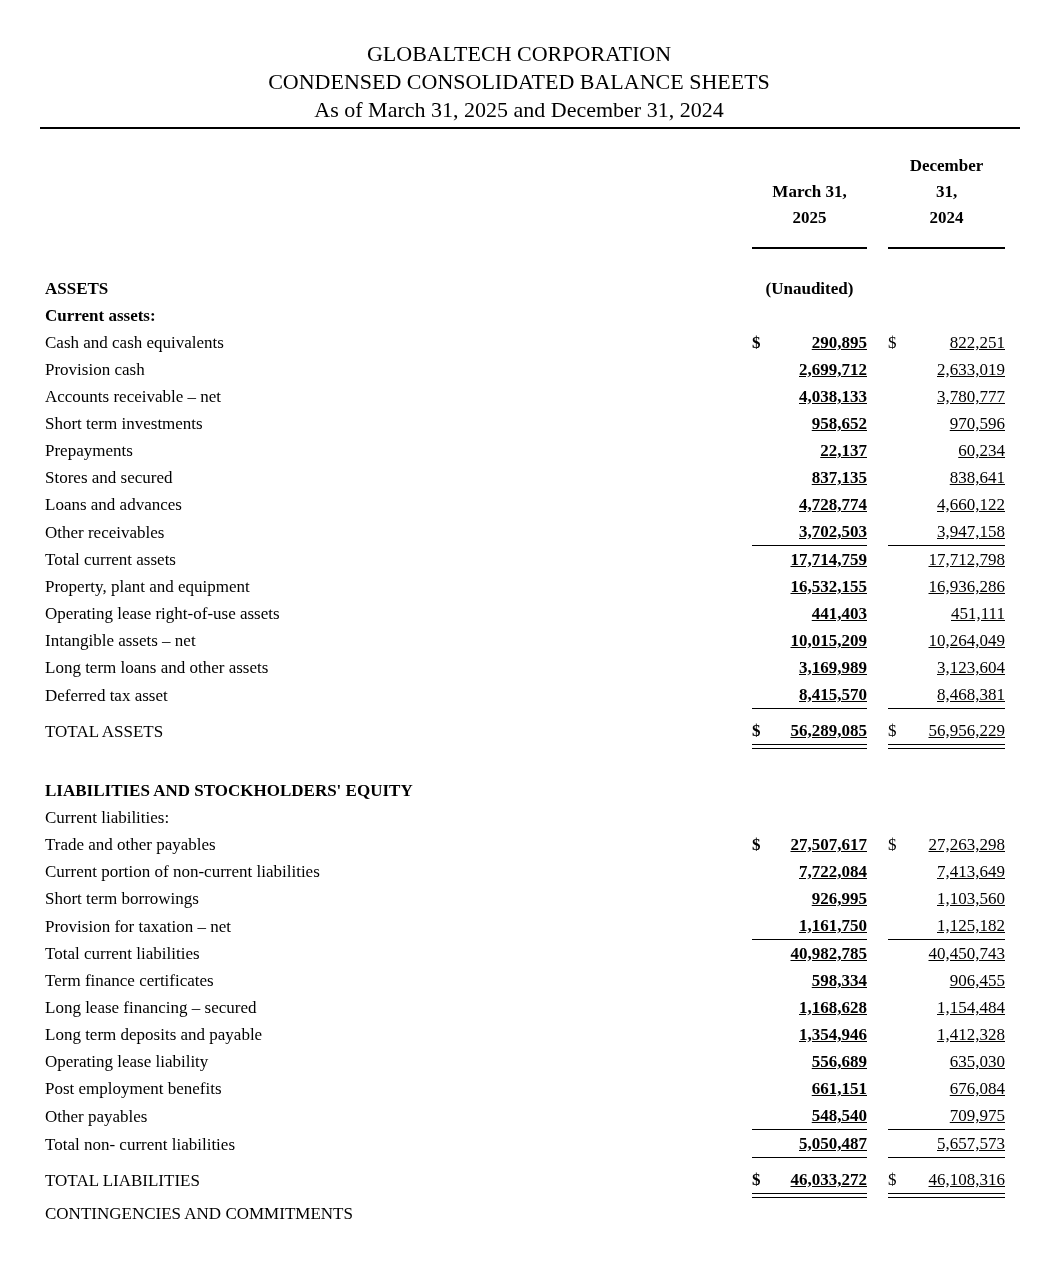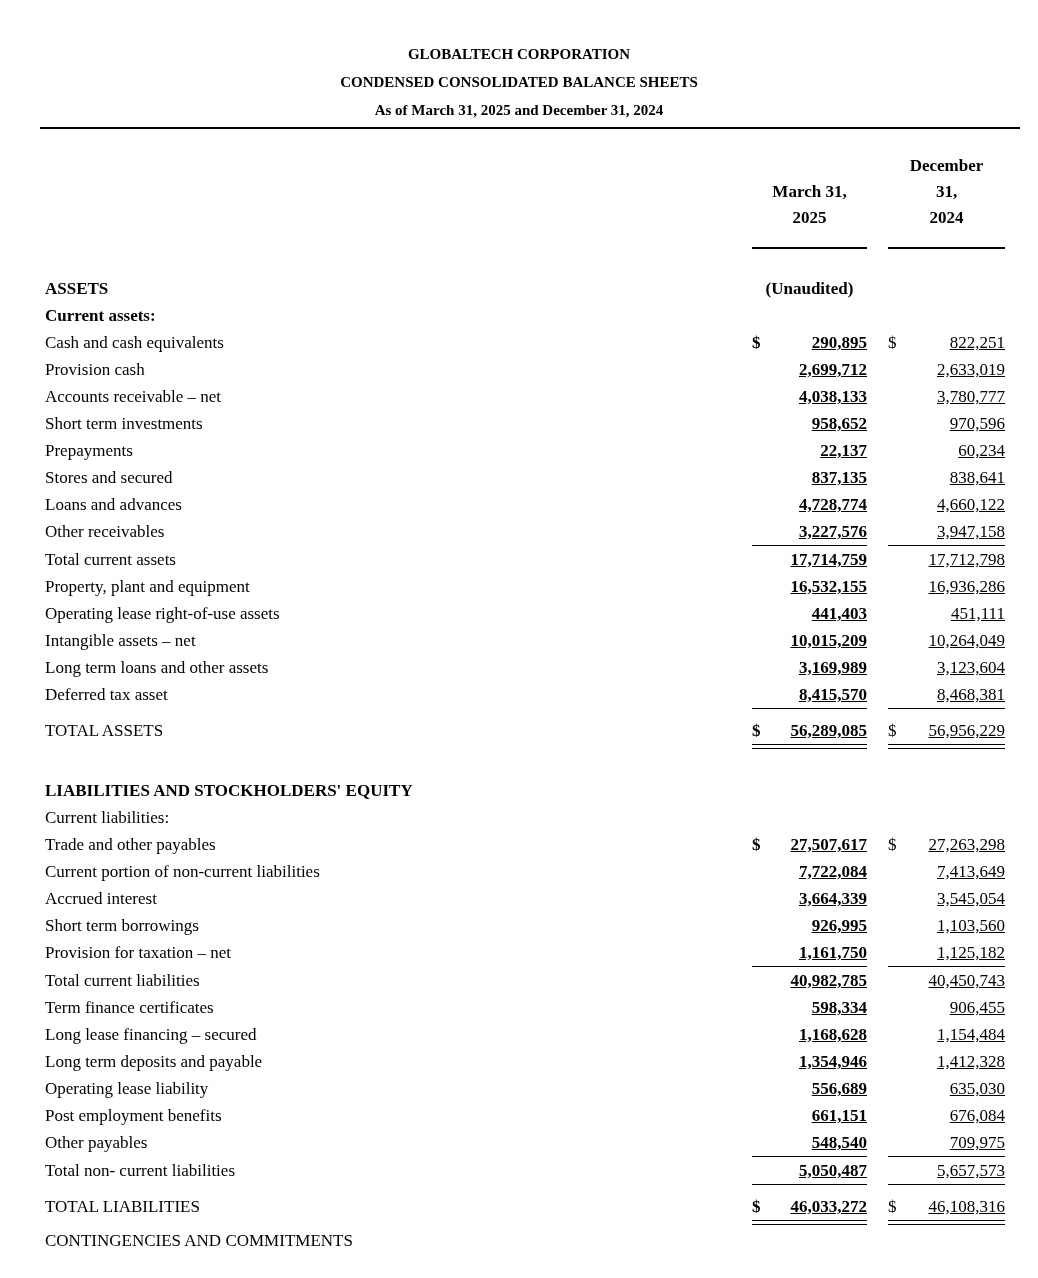--- a/index.html
+++ b/index.html
@@ -5,39 +5,39 @@
   html,body { margin:0; padding:0; }
   body {
     width:1038px; height:1278px; background:#ffffff; color:#000000;
     font-family:"Liberation Serif","DejaVu Serif",serif;
     font-size:17px; overflow:hidden;
   }
   .page { padding-top:40px; }
 
   
   .titles { text-align:center; }
-  .titles .t { font-weight:bold; font-size:15px; line-height:28px;text-align:center; }
+  .titles .t { font-weight:normal; font-size:22px; line-height:28px;text-align:center; }
   .title-rule { border-top:2.5px solid #000; margin:3px 18px 0 40px; }
 
   
   .sheet { margin:0 33px 0 45px; }
 
   
   .col-headers {
     display:flex; align-items:flex-end; margin-top:24px;
     font-weight:bold; text-align:center; line-height:26px;
   }
   .col-headers .spacer { flex:1; }
   .colhead { border-bottom:2px solid #000; padding-bottom:16px; }
   .colhead.c1 { width:115px;margin-top:15px; }
   .colhead.c2 { width:117px; margin-left:21px; }
 
   
   .rows { margin-top:26px; }
-  .row { display:flex; }
+  .row { display:flex;align-items:center; }
   .row > div { line-height:27px; }
   .label { flex:1; white-space:nowrap; overflow:hidden; }
   .label.bold { font-weight:bold; }
   .val { width:115px; display:flex; height:27px; }
   .val.c2 { width:117px; margin-left:21px; }
   .val.b { font-weight:bold; }
   .val.center { justify-content:center; font-weight:bold; }
   .dollar { }
   .num { margin-left:auto;text-decoration:underline; }
   .u1 { border-bottom:1.5px solid #000; }
@@ -150,21 +150,21 @@
           <div class="val b">
             <span class="num">4,728,774</span>
           </div>
           <div class="val c2">
             <span class="num">4,660,122</span>
           </div>
         </div>
         <div class="row">
           <div class="label">Other receivables</div>
           <div class="val b u1">
-            <span class="num">3,227,576</span>
+            <span class="num">3,702,503</span>
           </div>
           <div class="val c2 u1">
             <span class="num">3,947,158</span>
           </div>
         </div>
         <div class="row">
           <div class="label">Total current assets</div>
           <div class="val b">
             <span class="num">17,714,759</span>
           </div>
@@ -252,29 +252,20 @@
         <div class="row">
           <div class="label">Current portion of non-current liabilities</div>
           <div class="val b">
             <span class="num">7,722,084</span>
           </div>
           <div class="val c2">
             <span class="num">7,413,649</span>
           </div>
         </div>
         <div class="row">
-          <div class="label">Accrued interest</div>
-          <div class="val b">
-            <span class="num">3,664,339</span>
-          </div>
-          <div class="val c2">
-            <span class="num">3,545,054</span>
-          </div>
-        </div>
-        <div class="row">
           <div class="label">Short term borrowings</div>
           <div class="val b">
             <span class="num">926,995</span>
           </div>
           <div class="val c2">
             <span class="num">1,103,560</span>
           </div>
         </div>
         <div class="row">
           <div class="label">Provision for taxation – net</div>

